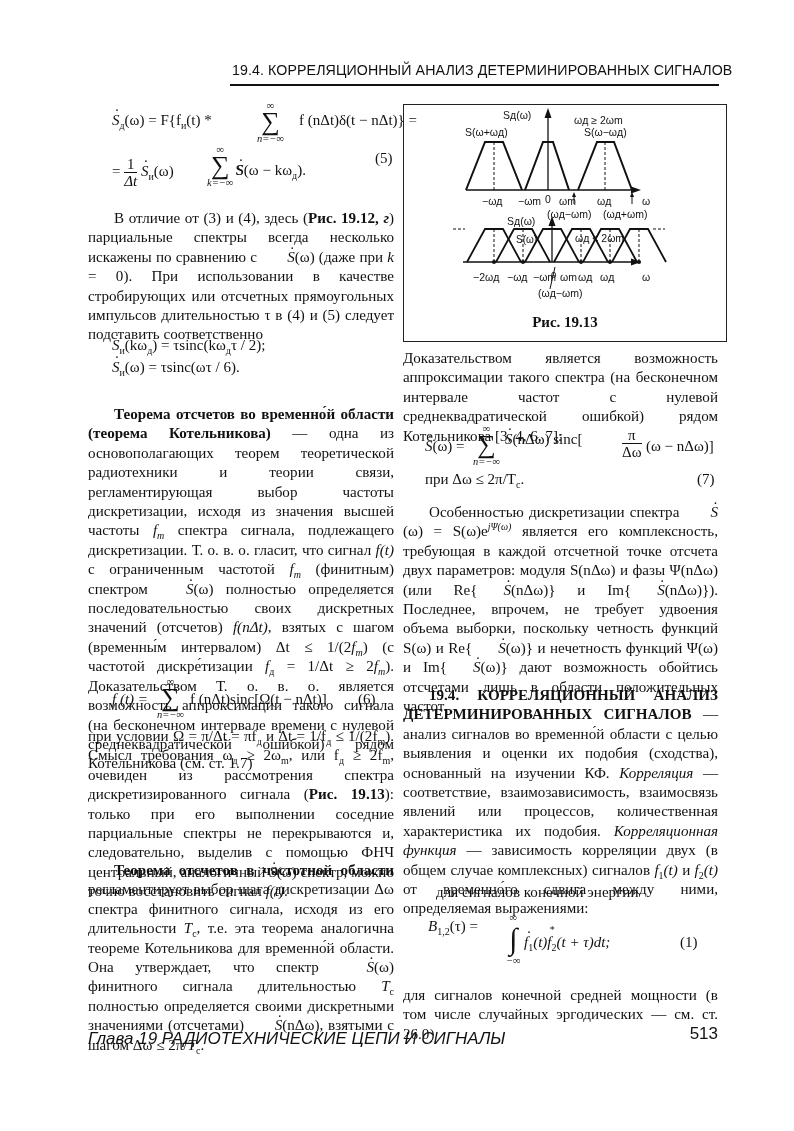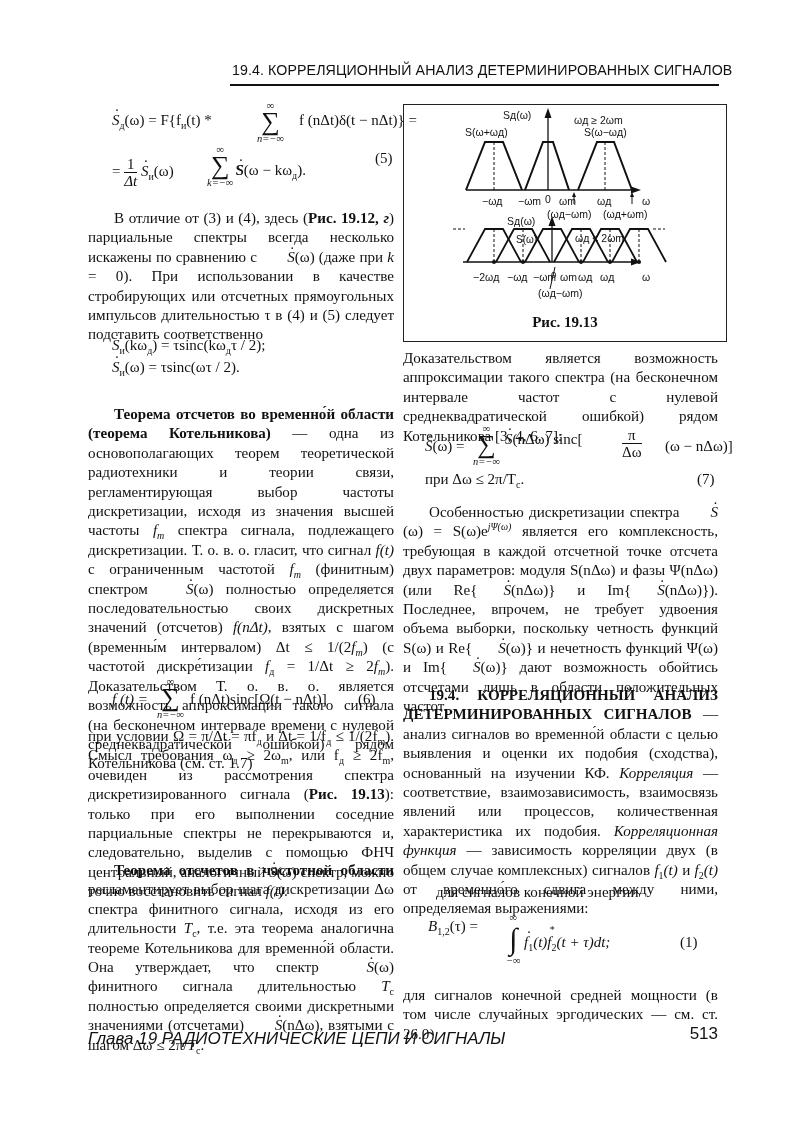--- a/index.html
+++ b/index.html
@@ -65,21 +65,21 @@
   <div style="position:absolute; left:124px; top:56px;"><span class="i dot-s">S</span><span style="margin-left:-8px; background:#fff;">S(ω − kω</span><sub>д</sub><span>).</span></div>
   <div class="eqnum" style="left:263px; top:44px;">(5)</div>
 </div>
 
 <div class="abs col" style="left:88px; top:209px; width:306px;">
   <p class="ind"><span>В отличие от (3) и (4), здесь (</span><span class="b">Рис. 19.12, </span><span class="b i">г</span><span>) парциальные спектры всегда несколько искажены по сравнению с </span><span class="i dot-s">S</span><span>(ω) (даже при </span><span class="i">k</span><span> = 0). При использовании в качестве стробирующих или отсчетных прямоугольных импульсов длительностью τ в (4) и (5) следует подставить соответственно</span></p>
 </div>
 
 <div class="abs eq" style="left:112px; top:334px; line-height:22px;">
   <div><span class="i dot-s">S</span><sub>и</sub><span>(kω</span><sub>д</sub><span>) = τsinc(kω</span><sub>д</sub><span>τ / 2);</span></div>
-  <div><span class="i dot-s">S</span><sub>и</sub><span>(ω) = τsinc(ωτ / 2).</span></div>
+  <div><span class="i dot-s">S</span><sub>и</sub><span>(ω) = τsinc(ωτ / 6).</span></div>
 </div>
 
 <div class="abs col" style="left:88px; top:405px; width:306px;">
   <p class="ind"><span class="b">Теорема отсчетов во временно́й области (теорема Котельникова)</span><span> — одна из основополагающих теорем теоретической радиотехники и теории связи, регламентирующая выбор частоты дискретизации, исходя из значения высшей частоты </span><span class="i">f</span><sub class="i">m</sub><span> спектра сигнала, подлежащего дискретизации. Т. о. в. о. гласит, что сигнал </span><span class="i">f(t)</span><span> с ограниченным частотой </span><span class="i">f</span><sub class="i">m</sub><span> (финитным) спектром </span><span class="i dot-s">S</span><span>(ω) полностью определяется последовательностью своих дискретных значений (отсчетов) </span><span class="i">f(nΔt)</span><span>, взятых с шагом (временны́м интервалом) Δt ≤ 1/(2</span><span class="i">f</span><sub class="i">m</sub><span>) (с частотой дискре́тизации </span><span class="i">f</span><sub>д</sub><span> = 1/Δt ≥ 2</span><span class="i">f</span><sub class="i">m</sub><span>). Доказательством Т. о. в. о. является возможность аппроксимации такого сигнала (на бесконечном интервале времени с нулевой среднеквадратической ошибкой) рядом Котельникова (см. ст. 1.7)</span></p>
 </div>
 
 <div class="abs eq" style="left:112px; top:676px; width:282px; height:50px;">
   <div style="position:absolute; left:0; top:15px;"><span class="i">f (t) = </span></div>
   <div class="stack" style="position:absolute; left:45px; top:0;">
     <span class="lim">∞</span>
@@ -183,21 +183,21 @@
   <div class="stack" style="position:absolute; left:48px; top:-2px;">
     <span class="lim">∞</span>
     <span class="sum">∑</span>
     <span class="lim">n=−∞</span>
   </div>
   <div style="position:absolute; left:80px; top:6px;"><span class="i dot-s">S</span><span>(nΔω) sinc[</span></div>
   <div class="frac" style="position:absolute; left:197px; top:2px;">
       <span class="num">π</span>
       <span>Δω</span>
     </div>
-  <div style="position:absolute; left:240px; top:13px;">(ω − nΔω)]</div>
+  <div style="position:absolute; left:221px; top:13px;">(ω − nΔω)]</div>
   <div style="position:absolute; left:0; top:46px;"><span>при Δω ≤ 2π/T</span><sub>c</sub><span>.</span></div>
   <div class="eqnum" style="left:272px; top:46px;">(7)</div>
 </div>
 
 <div class="abs col" style="left:403px; top:503px; width:315px;">
   <p class="ind"><span>Особенностью дискретизации спектра </span><span class="i dot-s">S</span><span>(ω) = S(ω)e</span><sup class="i">jΨ(ω)</sup><span> является его комплексность, требующая в каждой отсчетной точке отсчета двух параметров: модуля S(nΔω) и фазы Ψ(nΔω) (или Re{</span><span class="i dot-s">S</span><span>(nΔω)} и Im{</span><span class="i dot-s">S</span><span>(nΔω)}). Последнее, впрочем, не требует удвоения объема выборки, поскольку четность функций S(ω) и Re{</span><span class="i dot-s">S</span><span>(ω)} и нечетность функций Ψ(ω) и Im{</span><span class="i dot-s">S</span><span>(ω)} дают возможность обойтись отсчетами лишь в области положительных частот.</span></p>
 </div>
 
 <div class="abs col" style="left:403px; top:686px; width:315px;">
   <p class="ind"><span class="b">19.4. КОРРЕЛЯЦИОННЫЙ АНАЛИЗ ДЕТЕРМИНИРОВАННЫХ СИГНАЛОВ</span><span> — анализ сигналов во временно́й области с целью выявления и оценки их подобия (сходства), основанный на изучении КФ. </span><span class="i">Корреляция</span><span> — соответствие, взаимозависимость, взаимосвязь явлений или процессов, количественная характеристика их подобия. </span><span class="i">Корреляционная функция</span><span> — зависимость корреляции двух (в общем случае комплексных) сигналов </span><span class="i">f</span><sub>1</sub><span class="i">(t)</span><span> и </span><span class="i">f</span><sub>2</sub><span class="i">(t)</span><span> от временно́го сдвига между ними, определяемая выражениями:</span></p>

